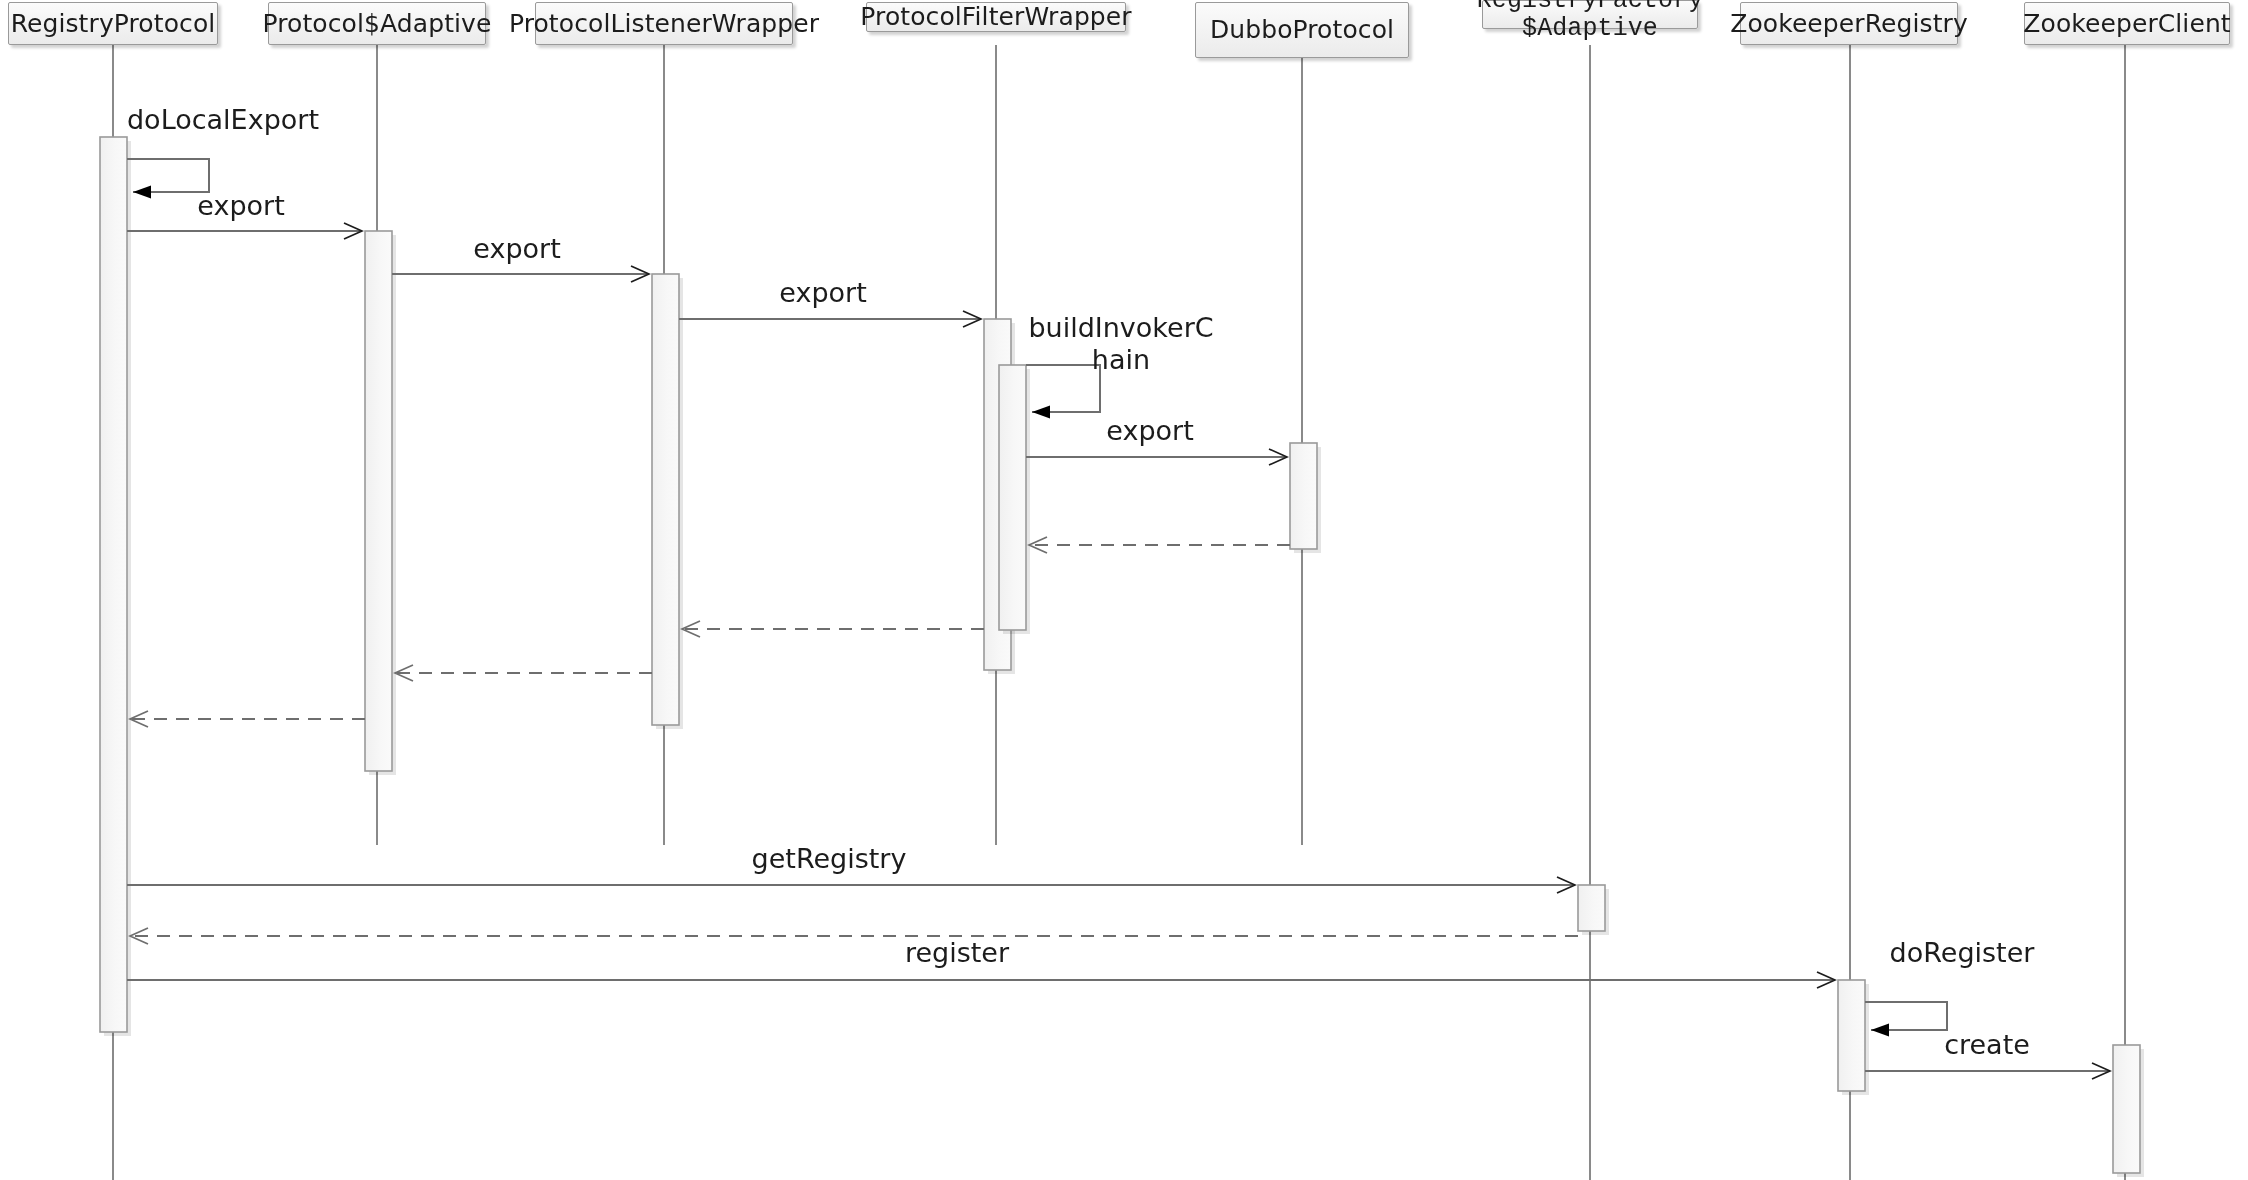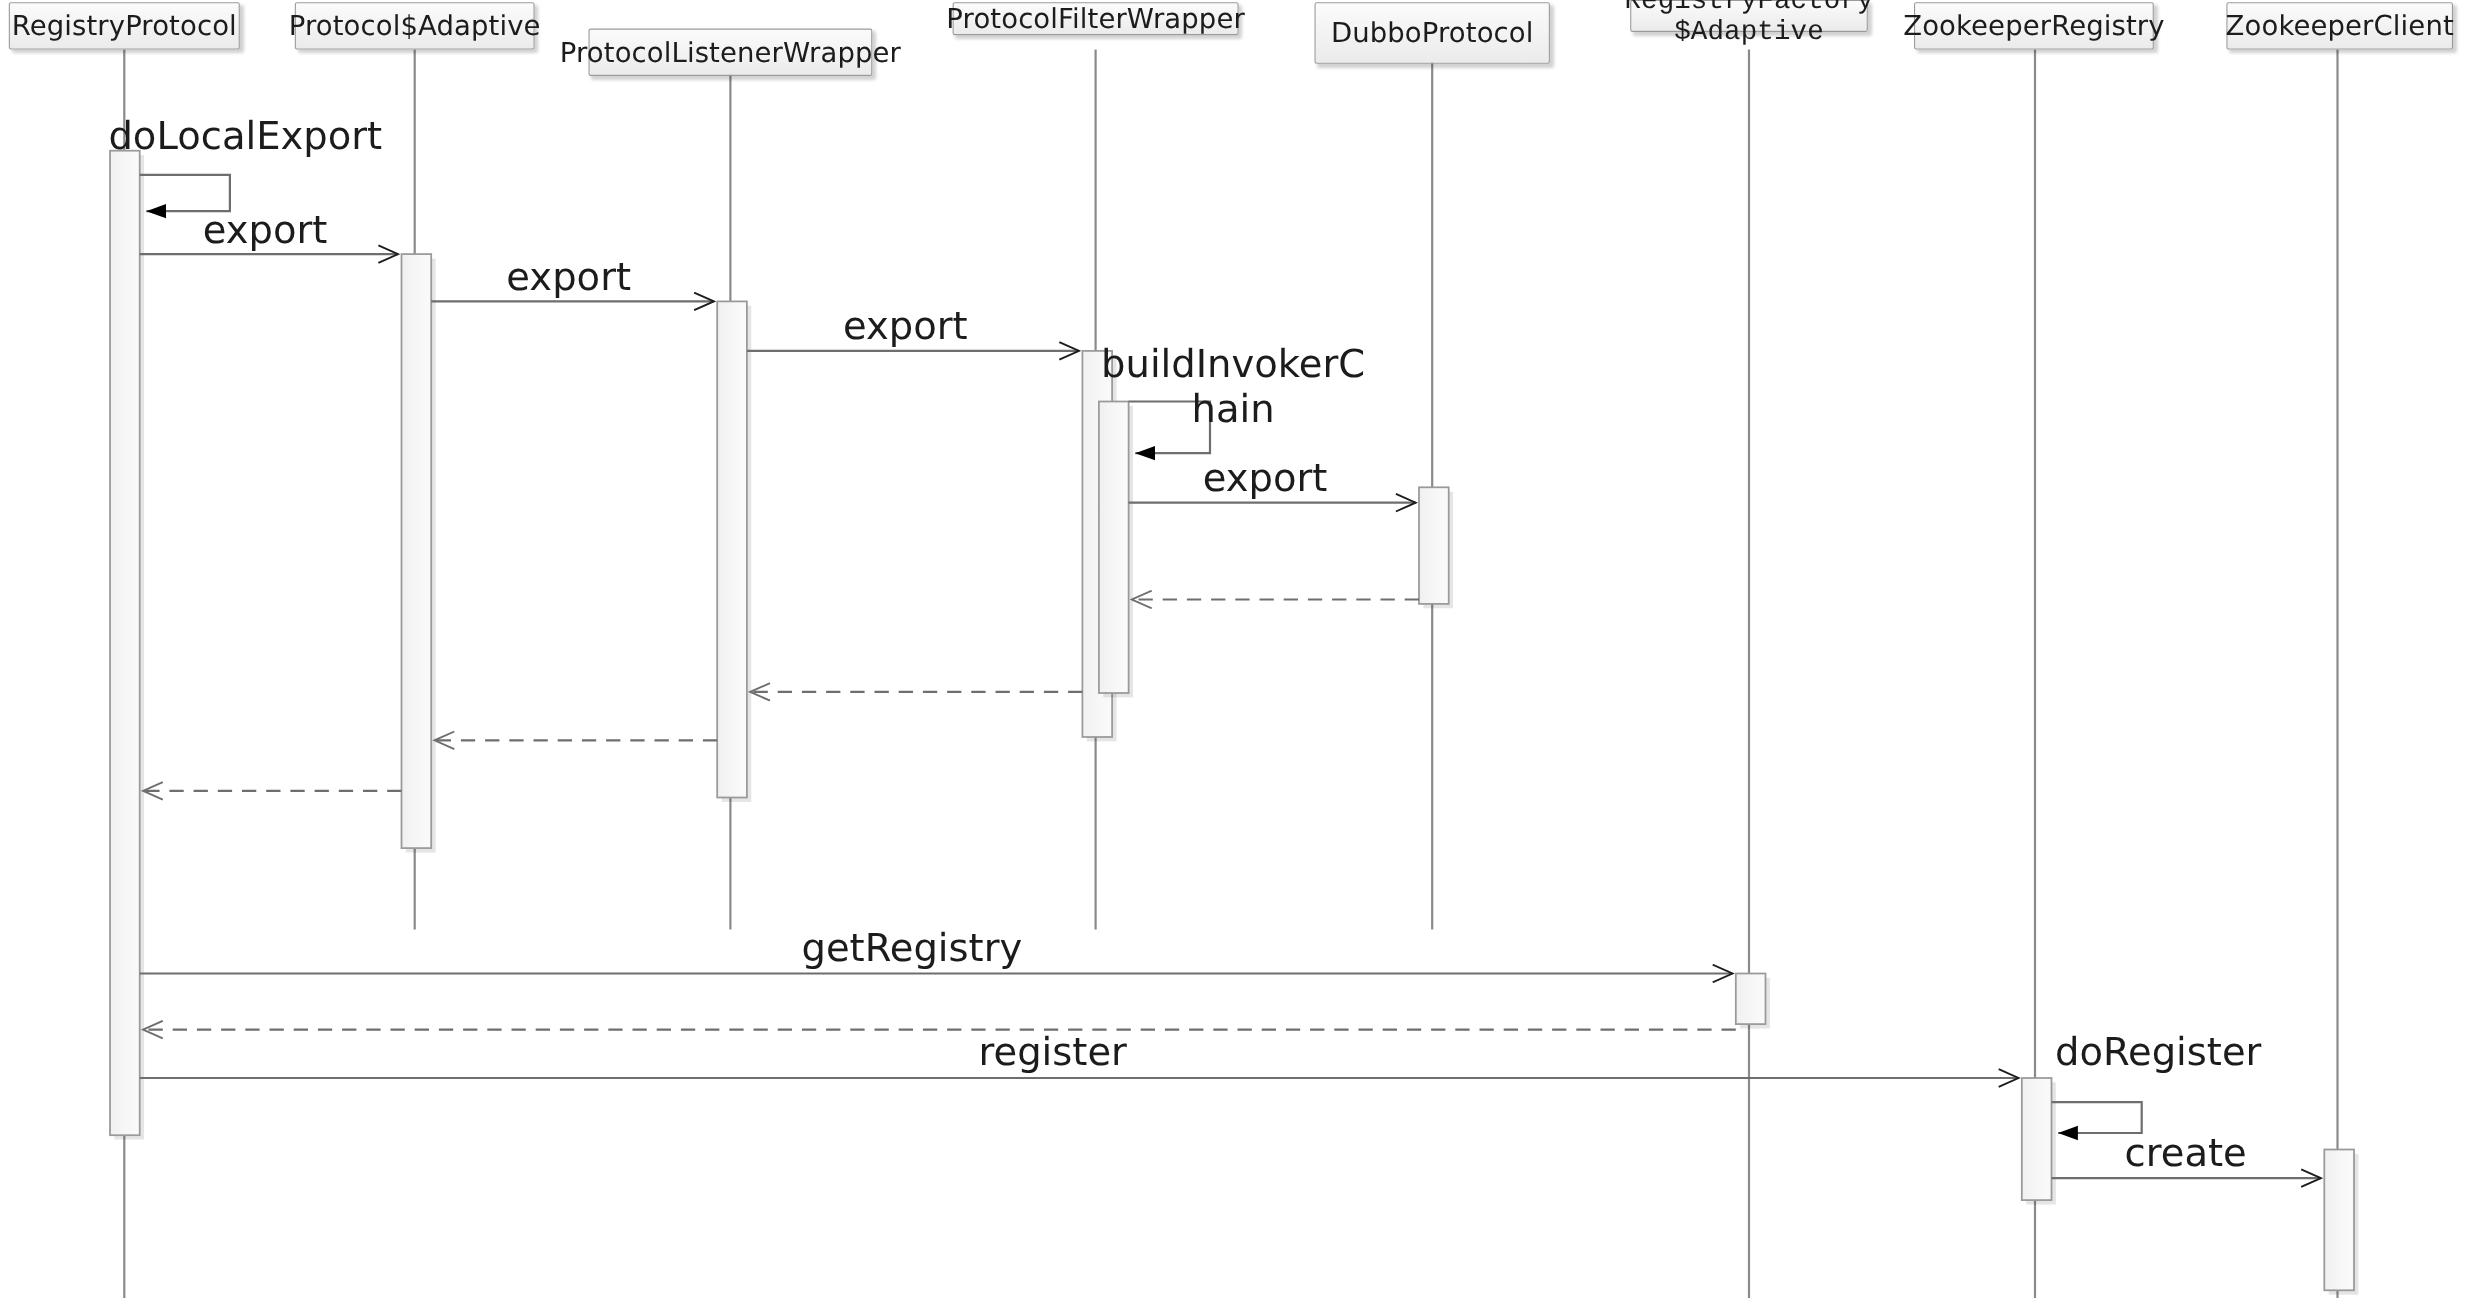--- a/index.html
+++ b/index.html
@@ -41,21 +41,21 @@
     color: #1c1c1c;
     font-size: 25px;
     line-height: 1.12;
     letter-spacing: 0.1px;
     padding: 0 0;
   }
   .participant-box span { display: block; }
   .msg-label {
     position: absolute;
     color: #1c1c1c;
-    font-size: 35px;
+    font-size: 27px;
     line-height: 1.18;
     text-align: center;
     white-space: pre;
     transform: translateX(-50%);
   }
 </style>
 </head>
 <body>
 
 <div id="diagram">
@@ -168,21 +168,21 @@
       <div class="participant-box" style="left: 8px; top: 2px; width: 210px; height: 43px;">
         <div>
           <span>RegistryProtocol</span>
         </div>
       </div>
       <div class="participant-box" style="left: 268px; top: 2px; width: 218px; height: 43px;">
         <div>
           <span>Protocol$Adaptive</span>
         </div>
       </div>
-      <div class="participant-box" style="left: 535px; top: 2px; width: 258px; height: 43px; margin-top: 24px;">
+      <div class="participant-box" style="left: 535px; top: 2px; width: 258px; height: 43px;">
         <div>
           <span>ProtocolListenerWrapper</span>
         </div>
       </div>
       <div class="participant-box" style="left: 866px; top: 2px; width: 260px; height: 30px;">
         <div>
           <span>ProtocolFilterWrapper</span>
         </div>
       </div>
       <div class="participant-box" style="left: 1195px; top: 2px; width: 214px; height: 56px;">

